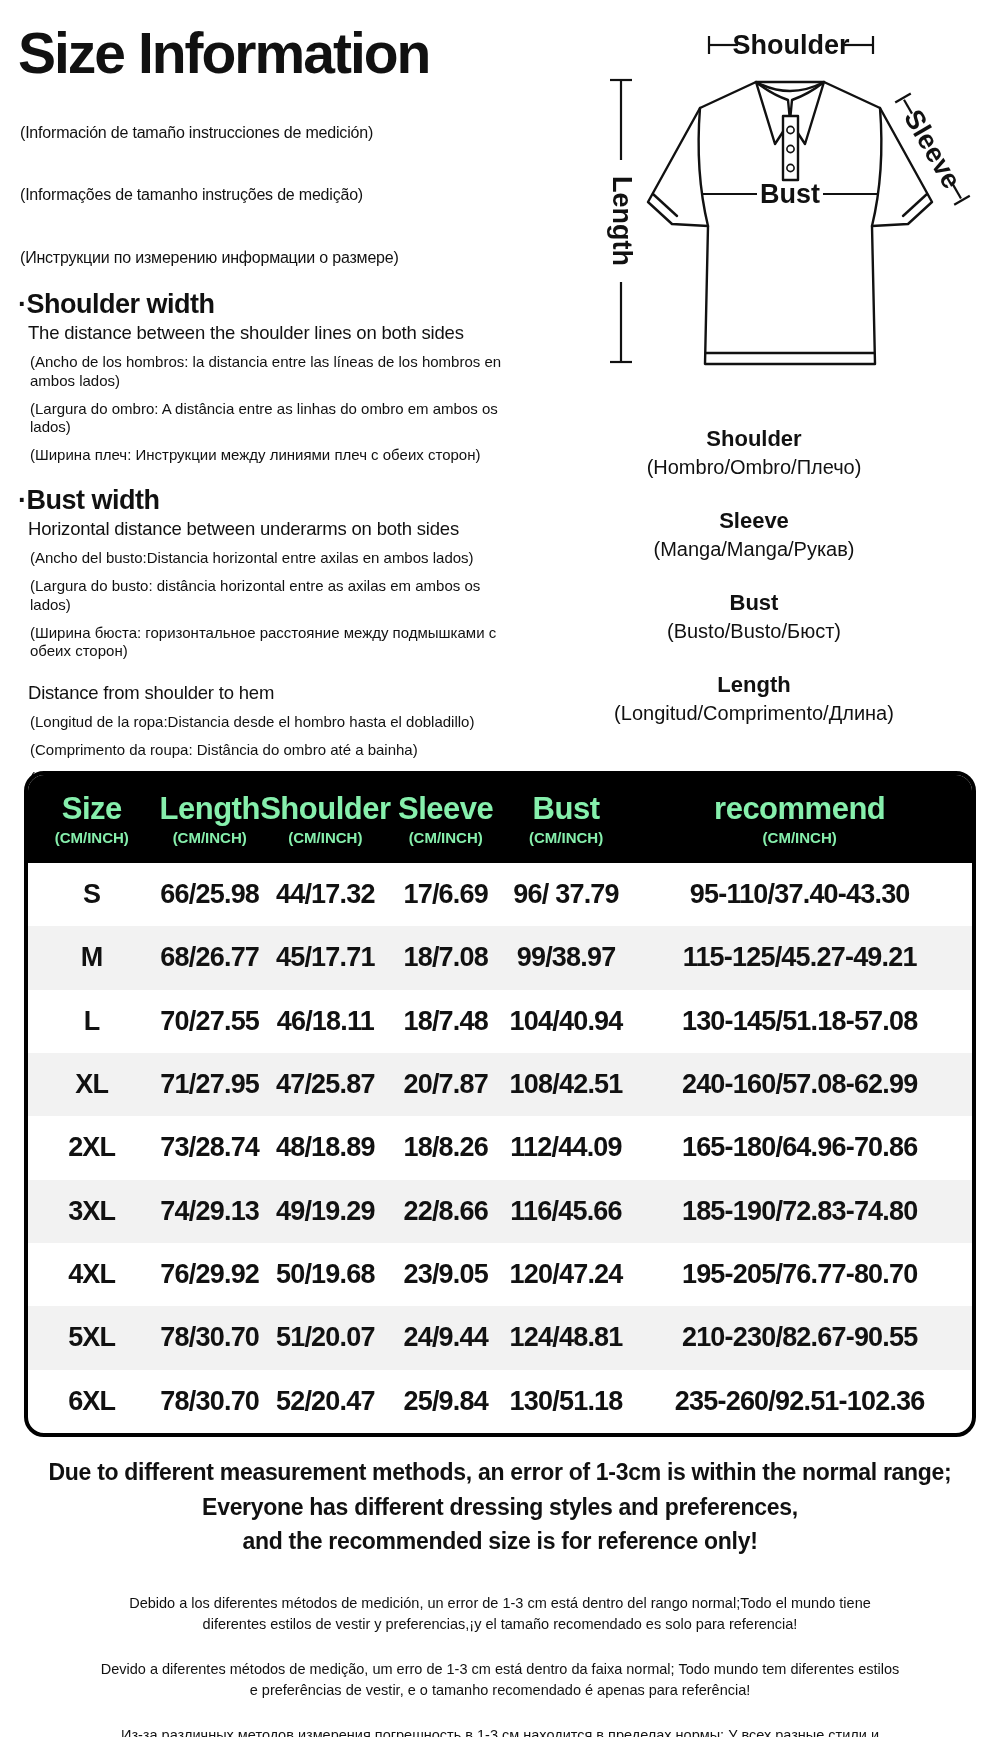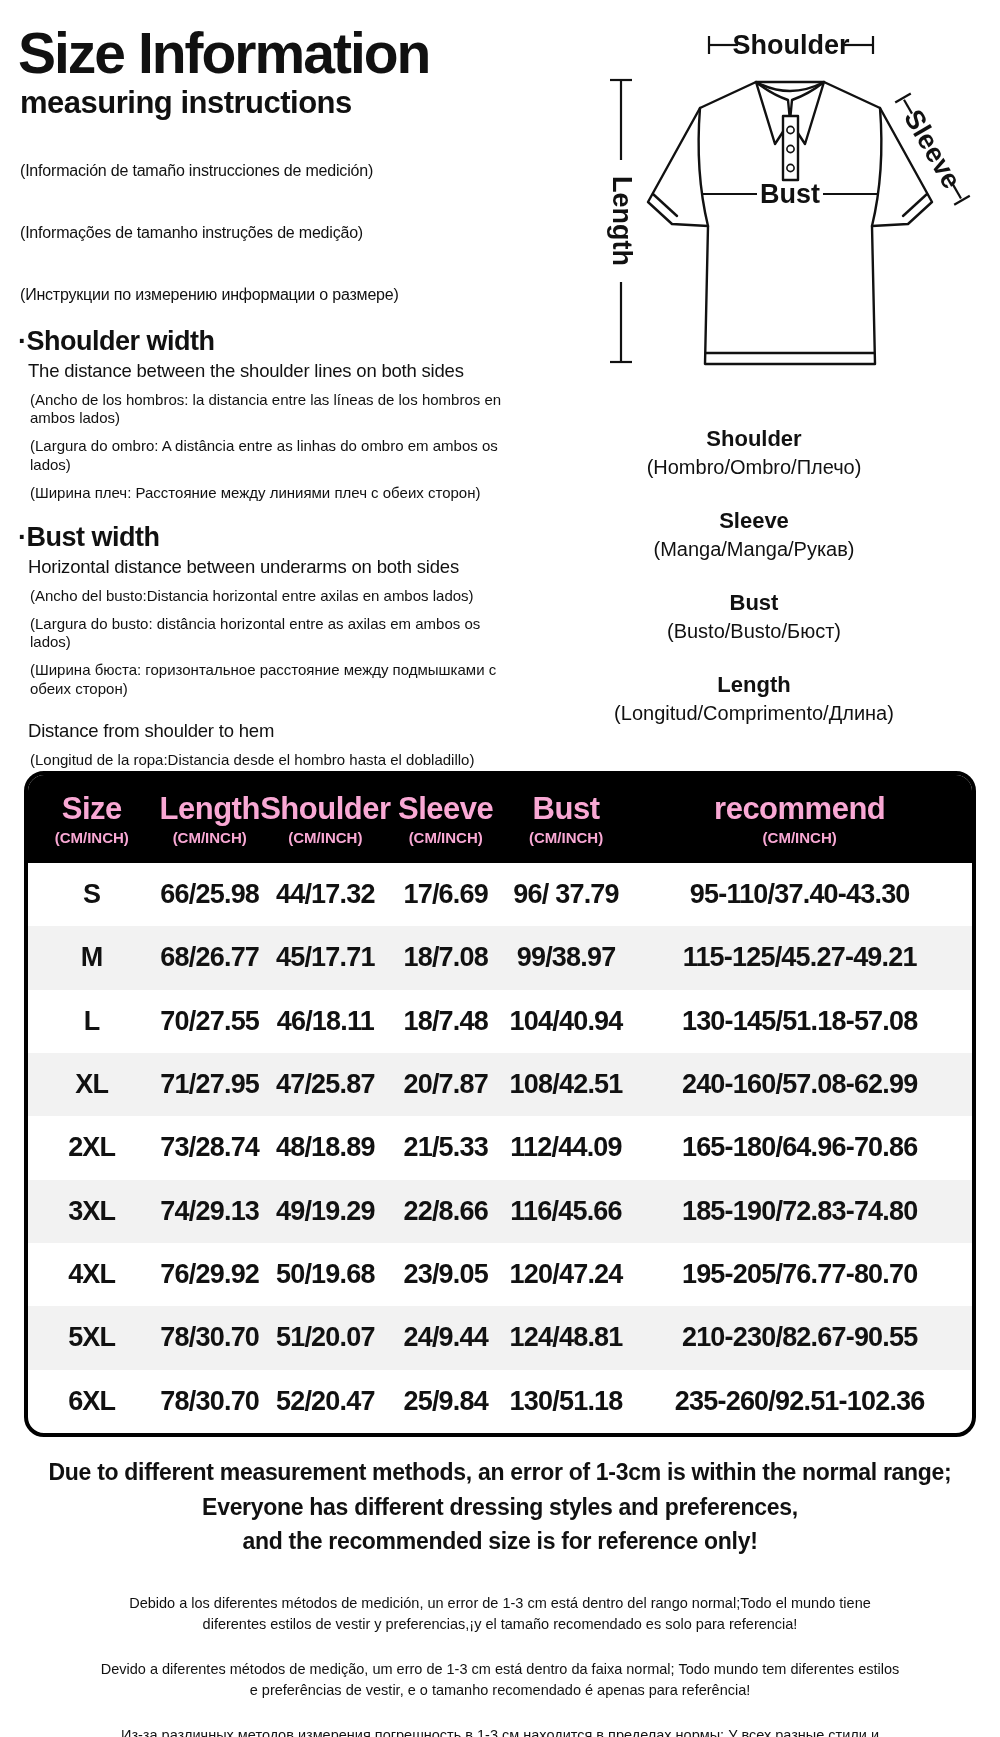--- a/index.html
+++ b/index.html
@@ -18,21 +18,21 @@
   .msec-desc{font-size:18.5px;margin:4px 0 0 10px;letter-spacing:-0.2px;}
   .msec-tr{font-size:15px;line-height:1.25;margin:9px 0 0 12px;max-width:476px;}
   
   .diagram-legend{margin-top:10px;}
   .legend-group{margin-bottom:29px;}
   .legend-term{font-size:22px;font-weight:bold;}
   .legend-tr{font-size:20px;margin-top:4px;}
   
   .size-table{position:absolute;left:24px;top:771px;width:952px;height:666px;box-sizing:border-box;
               border:4px solid #000;border-radius:20px;overflow:hidden;display:flex;flex-direction:column;background:#fff;}
-  .thead{display:flex;background:#000;color:#f9a8d4;height:88px;flex:none;align-items:center;justify-content:space-between;}
+  .thead{display:flex;background:#000;color:#86efac;height:88px;flex:none;align-items:center;justify-content:space-between;}
   .th{display:flex;flex-direction:column;align-items:center;justify-content:center;}
   .th-main{font-size:31px;font-weight:bold;letter-spacing:-0.5px;line-height:1.1;}
   .th-unit{font-size:15px;font-weight:bold;margin-top:3px;}
   .tbody{flex:1;display:flex;flex-direction:column;}
   .trow{flex:1;display:flex;align-items:center;}
   .trow.alt{background:#f2f2f2;}
   .td{text-align:center;font-size:27px;font-weight:bold;letter-spacing:-0.8px;}
   .c0{width:13.5%;} .c1{width:11.5%;} .c2{width:13%;} .c3{width:12.5%;} .c4{width:13%;} .c5{width:36.5%;}
   
   .notes{position:absolute;left:0;top:1455px;width:1000px;text-align:center;}
@@ -42,33 +42,32 @@
   svg text{fill:#111;}
 </style>
 </head>
 <body>
 
 <div class="page">
 
   <div class="top">
     <div class="left-col">
       <h1 class="main-title">Size Information</h1>
-      <h2 class="sub-title">measuring instructions</h2>
       <div class="title-trs" id="title-translations">
           <div class="title-tr">(Información de tamaño instrucciones de medición)</div>
           <div class="title-tr">(Informações de tamanho instruções de medição)</div>
           <div class="title-tr">(Инструкции по измерению информации о размере)</div>
         </div>
       <div id="measure-sections">
           <div class="msec">
             <div class="msec-title">·Shoulder width</div>
             <div class="msec-desc">The distance between the shoulder lines on both sides</div>
             <div class="msec-tr">(Ancho de los hombros: la distancia entre las líneas de los hombros en ambos lados)</div>
             <div class="msec-tr">(Largura do ombro: A distância entre as linhas do ombro em ambos os lados)</div>
-            <div class="msec-tr">(Ширина плеч: Расстояние между линиями плеч с обеих сторон)</div>
+            <div class="msec-tr">(Ширина плеч: Инструкции между линиями плеч с обеих сторон)</div>
           </div>
           <div class="msec">
             <div class="msec-title">·Bust width</div>
             <div class="msec-desc">Horizontal distance between underarms on both sides</div>
             <div class="msec-tr">(Ancho del busto:Distancia horizontal entre axilas en ambos lados)</div>
             <div class="msec-tr">(Largura do busto: distância horizontal entre as axilas em ambos os lados)</div>
             <div class="msec-tr">(Ширина бюста: горизонтальное расстояние между подмышками с обеих сторон)</div>
           </div>
           <div class="msec">
             <div class="msec-desc">Distance from shoulder to hem</div>
@@ -203,21 +202,21 @@
           <div class="td c1">71/27.95</div>
           <div class="td c2">47/25.87</div>
           <div class="td c3">20/7.87</div>
           <div class="td c4">108/42.51</div>
           <div class="td c5">240-160/57.08-62.99</div>
         </div>
         <div class="trow">
           <div class="td c0">2XL</div>
           <div class="td c1">73/28.74</div>
           <div class="td c2">48/18.89</div>
-          <div class="td c3">21/5.33</div>
+          <div class="td c3">18/8.26</div>
           <div class="td c4">112/44.09</div>
           <div class="td c5">165-180/64.96-70.86</div>
         </div>
         <div class="trow alt">
           <div class="td c0">3XL</div>
           <div class="td c1">74/29.13</div>
           <div class="td c2">49/19.29</div>
           <div class="td c3">22/8.66</div>
           <div class="td c4">116/45.66</div>
           <div class="td c5">185-190/72.83-74.80</div>

